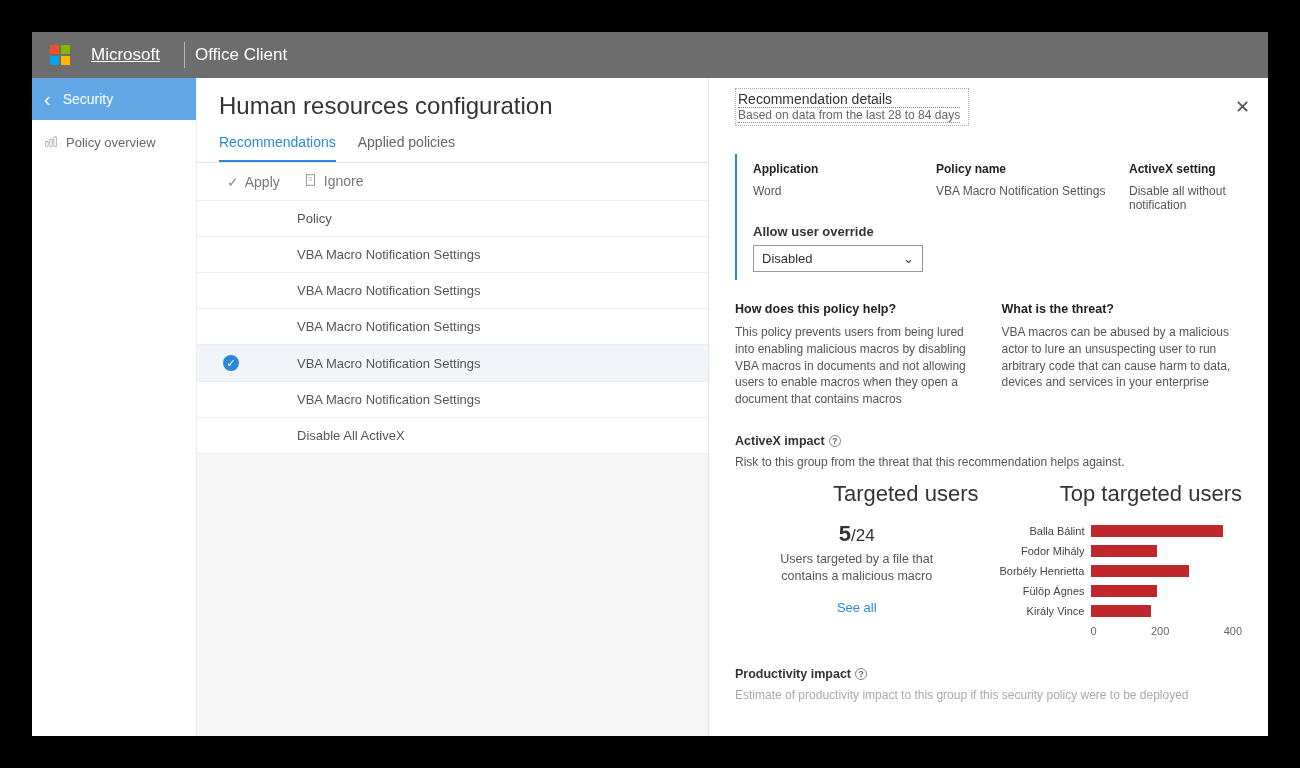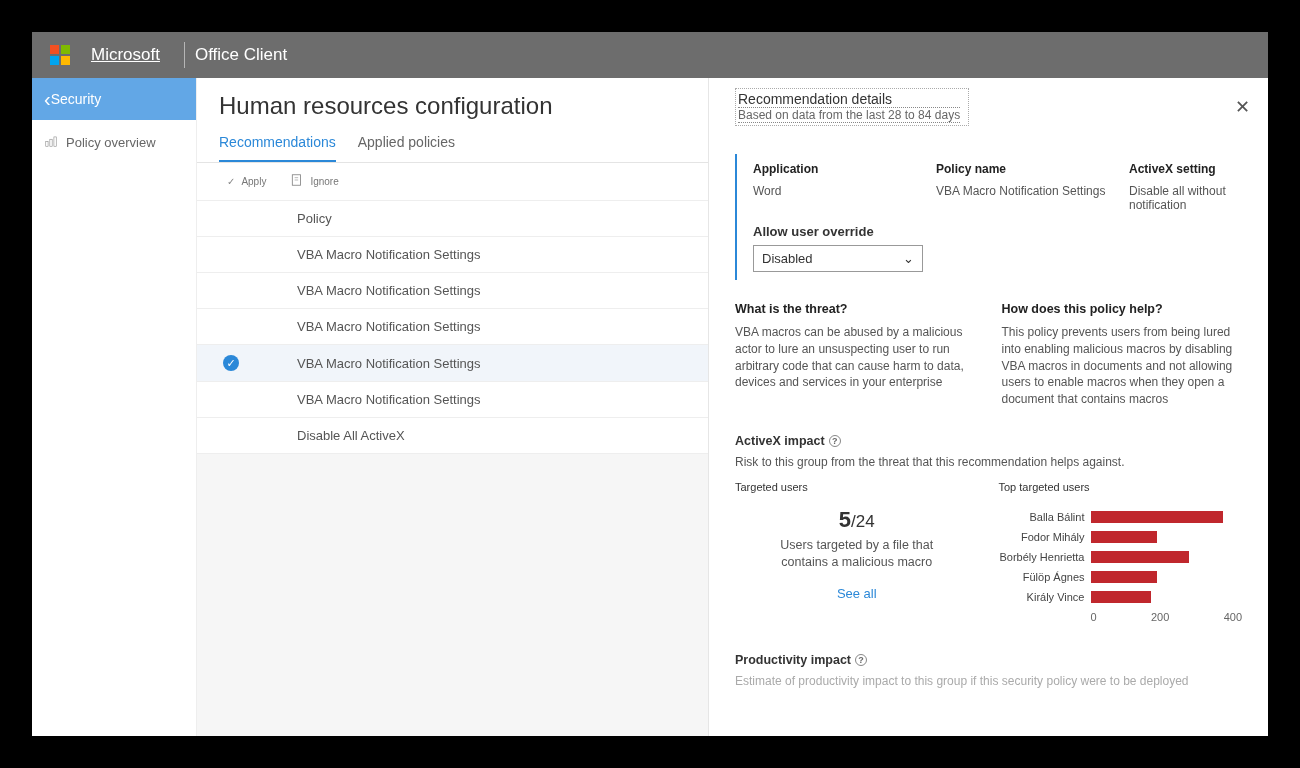--- a/index.html
+++ b/index.html
@@ -68,21 +68,21 @@
     background: #fff;
     border-right: 1px solid #eee;
   }
   .back-strip {
     height: 42px;
     background: #62a7e6;
     color: #fff;
     display: flex;
     align-items: center;
     padding: 0 12px;
-    gap: 0;
+    gap: 12px;
     font-size: 14px;
     cursor: pointer;
   }
   .chev-left::before { content: "‹"; font-size: 20px; line-height: 1; }
   .nav-item {
     display: flex;
     align-items: center;
     gap: 8px;
     padding: 14px 12px;
     color: #666;
@@ -127,24 +127,24 @@
     display: flex;
     align-items: center;
     padding: 10px 30px;
     gap: 24px;
     background: #fff;
     border-bottom: 1px solid #eee;
     color: #777;
   }
   .toolbar .btn {
     display: flex;
-    align-items: center;
+    align-items: flex-start;
     gap: 6px;
     cursor: pointer;
-    font-size: 10px;
+    font-size: 14px;
   }
   .check-ico::before { content: "✓"; color:#888; }
   .ignore-ico { color:#888; font-size:15px; }
 
   .list-header {
     padding: 10px 22px 10px 100px;
     font-size: 13px;
     color: #555;
     background: #fff;
     border-bottom: 1px solid #eee;
@@ -264,23 +264,23 @@
   }
 
   .impact {
     display: grid;
     grid-template-columns: 1fr 1fr;
     gap: 20px;
     margin-top: 10px;
     margin-bottom: 30px;
   }
   .impact h4 {
-    font-size: 11px;
+    font-size: 22px;
     font-weight: 400;
-    text-align: left;
+    text-align: right;
     margin-bottom: 14px;
   }
   .big-frac { text-align: center; font-size: 17px; }
   .big-frac .b { font-weight: 700; font-size: 22px; }
   .cap { text-align: center; font-size: 12.5px; color:#555; margin-top:4px; line-height:1.4; width: 170px; margin-left:auto;margin-right:auto;}
   .see-all { text-align:center; margin-top:14px; color:#2b88d8; font-size:13px; cursor:pointer;}
 
   
   .chart { font-size: 11px; }
   .chart-row { display:flex; align-items:center; height:20px; }
@@ -401,26 +401,26 @@
         </div>
         <div class="override-label">Allow user override</div>
         <div class="select-box">
           <span>Disabled</span>
           <span>⌄</span>
         </div>
       </div>
 
       <div class="two-col">
         <div>
+          <div class="sect-h">How does this policy help?</div>
+          <div class="sect-p">This policy prevents users from being lured into enabling malicious macros by disabling VBA macros in documents and not allowing users to enable macros when they open a document that contains macros</div>
+        </div>
+        <div>
           <div class="sect-h">What is the threat?</div>
           <div class="sect-p">VBA macros can be abused by a malicious actor to lure an unsuspecting user to run arbitrary code that can cause harm to data, devices and services in your enterprise</div>
-        </div>
-        <div>
-          <div class="sect-h">How does this policy help?</div>
-          <div class="sect-p">This policy prevents users from being lured into enabling malicious macros by disabling VBA macros in documents and not allowing users to enable macros when they open a document that contains macros</div>
         </div>
       </div>
 
       <div class="mini-h">
         <span>ActiveX impact</span>
         <span class="info-ico">?</span>
       </div>
       <div class="sect-p" style="margin-top:6px;">Risk to this group from the threat that this recommendation helps against.</div>
 
       <div class="impact">

